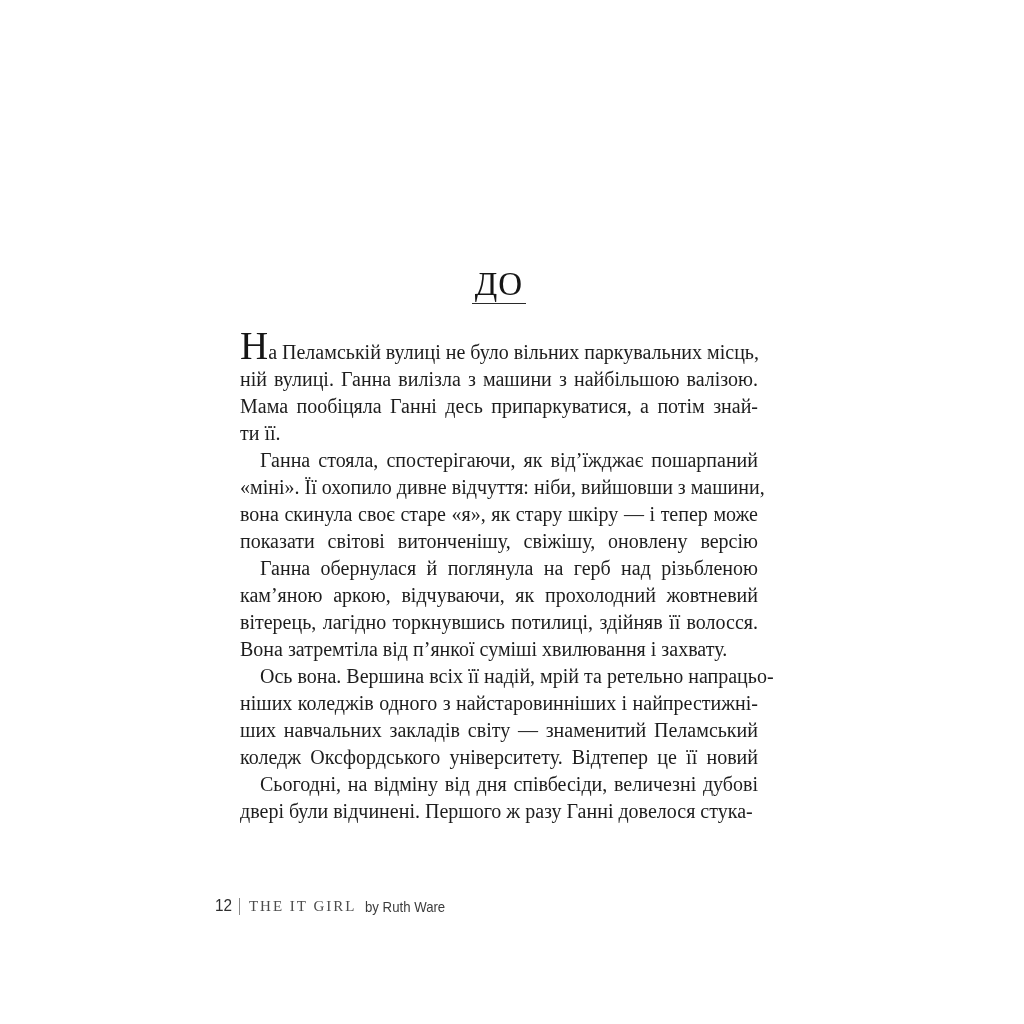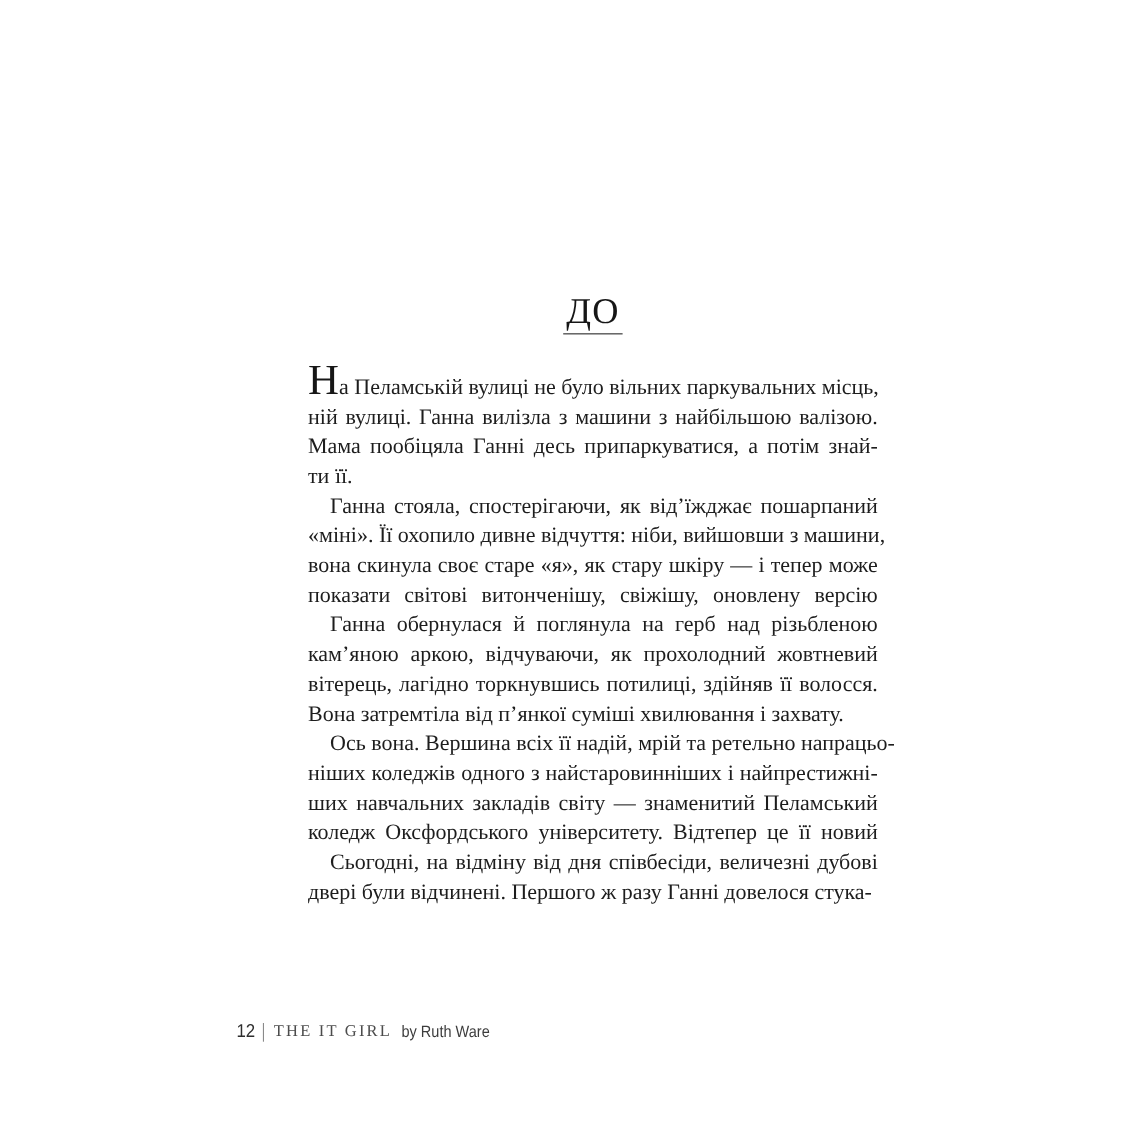--- a/index.html
+++ b/index.html
@@ -14,21 +14,20 @@
     background: #ffffff;
     overflow: hidden;
     font-family: "Liberation Serif", serif;
     color: #1d1d1d;
   }
   .content {
     position: absolute;
     left: 240px;
     top: 268px;
     width: 518px;
-    margin-left: 40px;
   }
   .chapter-heading {
     text-align: center;
     line-height: 1;
   }
   .chapter-heading-text {
     display: inline-block;
     font-size: 33px;
     letter-spacing: 1px;
     color: #161616;
@@ -54,21 +53,21 @@
     text-indent: 20px;
   }
   .raised-initial {
     font-size: 39px;
     line-height: 0;
     color: #161616;
   }
   .footer {
     position: absolute;
     left: 215px;
-    top: 928px;
+    top: 896px;
     height: 20px;
     display: flex;
     align-items: center;
   }
   .footer .page-number {
     font-family: "Liberation Sans", sans-serif;
     font-size: 17px;
     color: #2e2e2e;
     display: inline-block;
     transform: scaleX(0.9);

